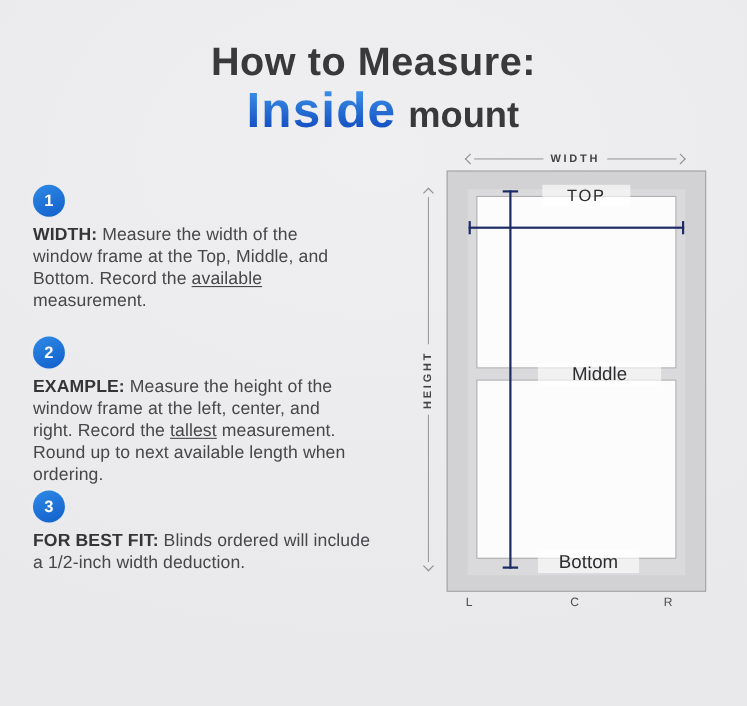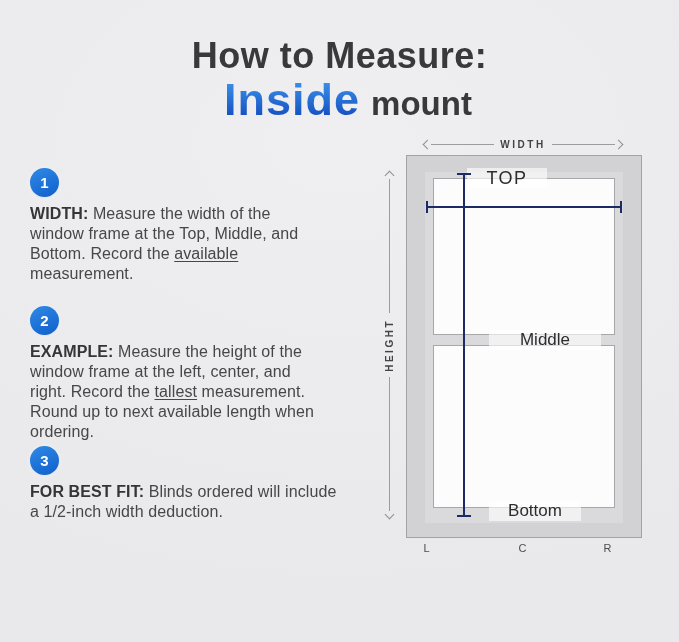--- a/index.html
+++ b/index.html
@@ -133,21 +133,21 @@
 
   .band {
     position: absolute;
     height: 20px;
     background: rgba(255,255,255,0.62);
     display: flex;
     align-items: center;
     justify-content: center;
     color: #2d2d30;
   }
-  .band-top    { left: 467px; top: 168px; width: 80px; font-size: 18px; letter-spacing: 1.5px; font-weight: 500; }
+  .band-top    { left: 493px; top: 168px; width: 80px; font-size: 15px; letter-spacing: 1.5px; font-weight: 500; }
   .band-middle { left: 489px; top: 330px; width: 112px; font-size: 17px; }
   .band-bottom { left: 489px; top: 501px; width: 92px; font-size: 17px; }
 
   .meas { position: absolute; background: #1c2b63; }
   .meas-v { left: 463px; top: 173px; width: 2px; height: 344px; }
   .meas-v::before, .meas-v::after {
     content: ""; position: absolute; left: -6px; width: 14px; height: 2px; background: #1c2b63;
   }
   .meas-v::before { top: 0; }
   .meas-v::after { bottom: 0; }

